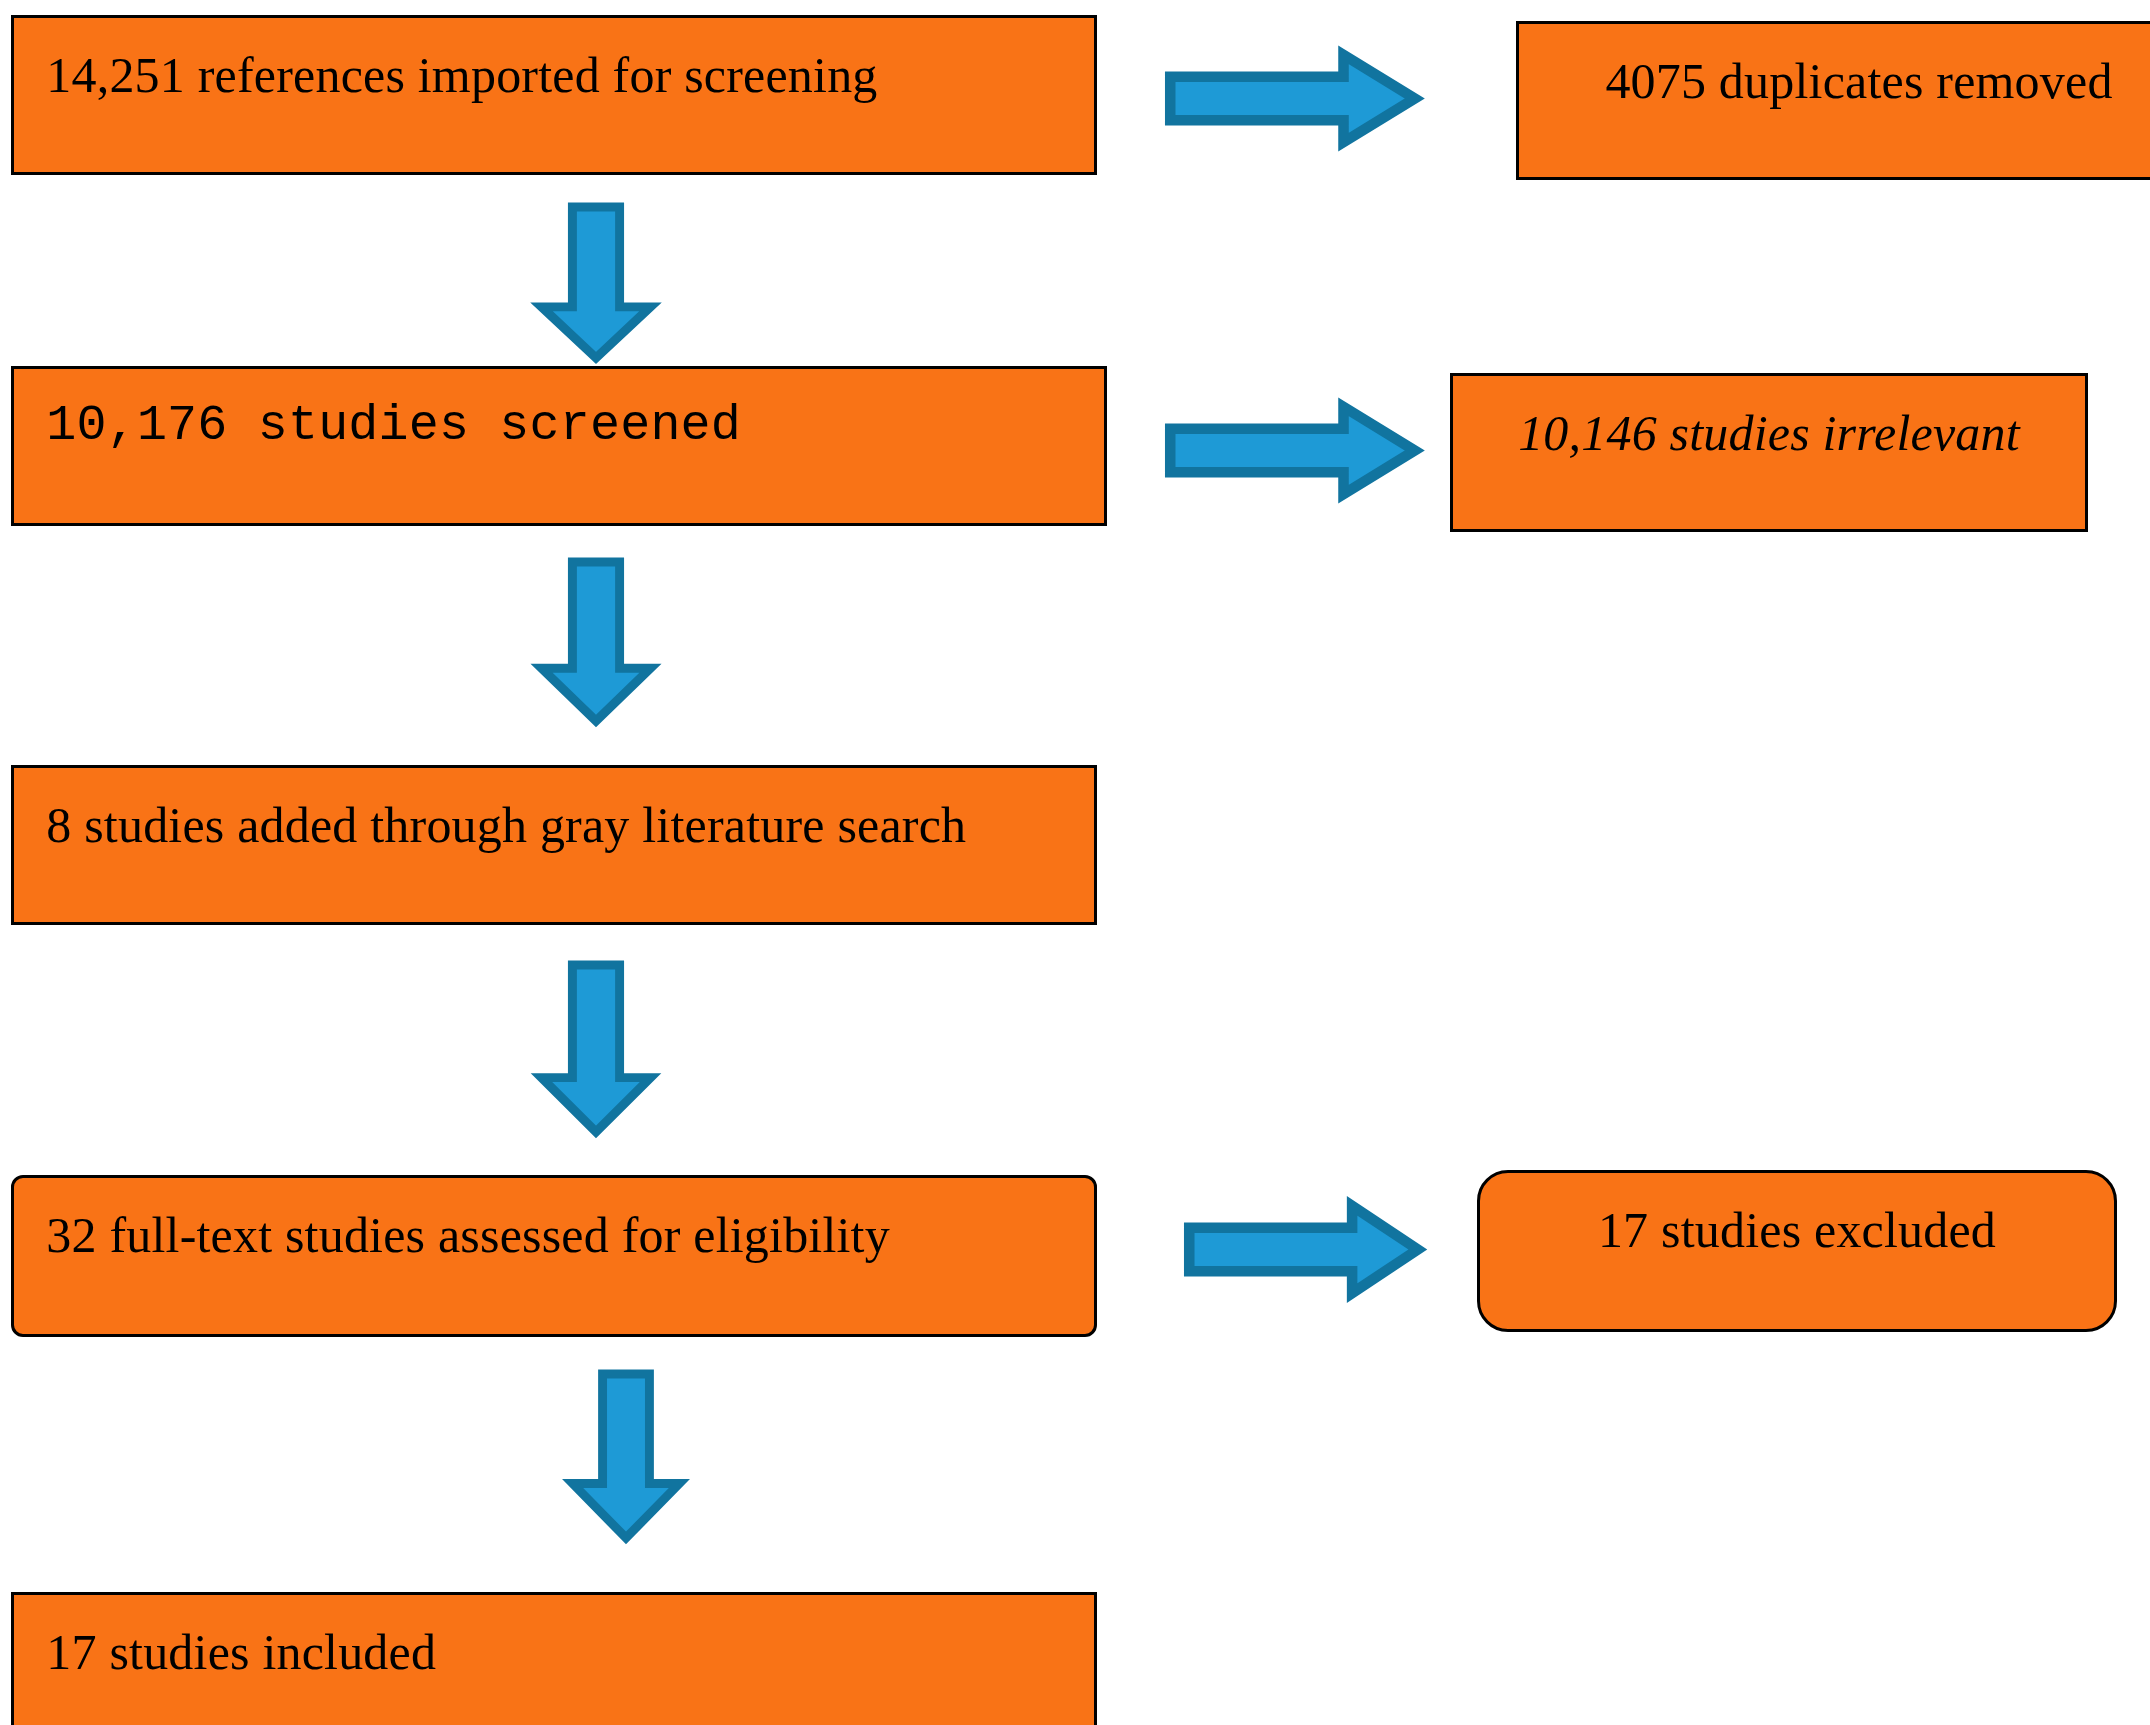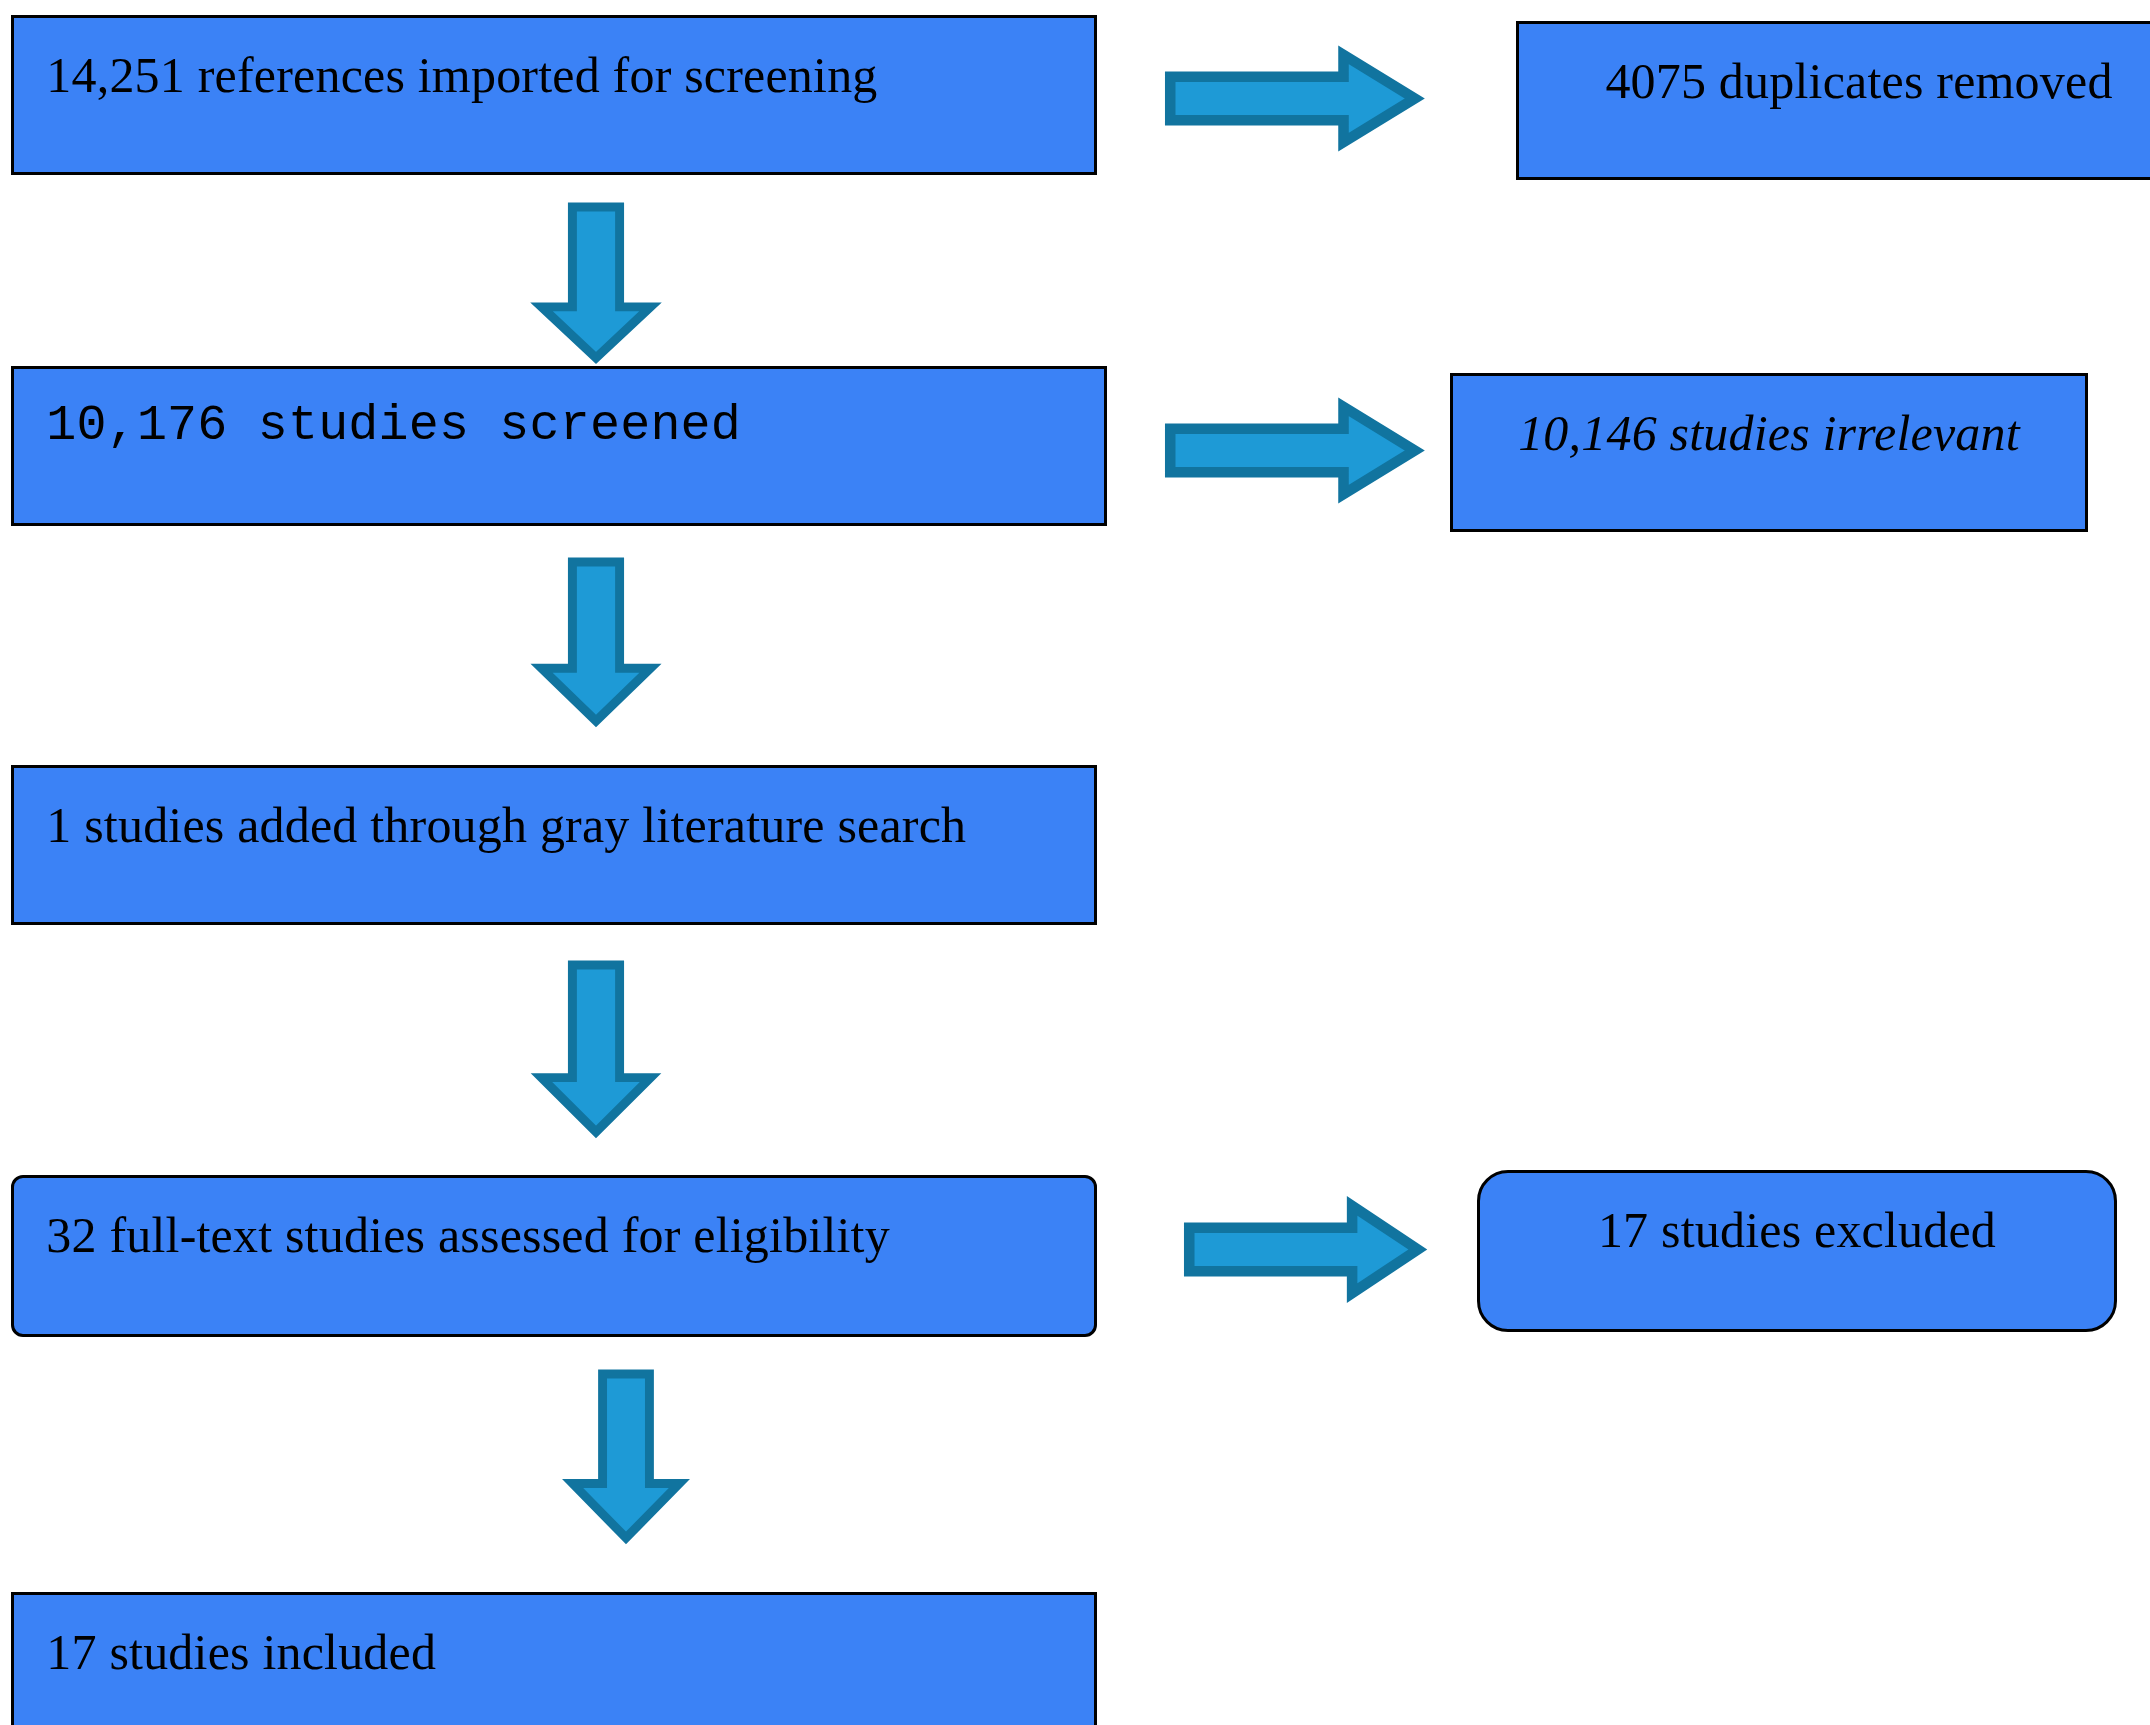--- a/index.html
+++ b/index.html
@@ -17,21 +17,21 @@
     width: 2151px;
     height: 1725px;
     background: #ffffff;
     overflow: hidden;
   }
 
   
   .flow-box {
     position: absolute;
     box-sizing: border-box;
-    background: #3b82f6;
+    background: #f97316;
     border: 3.2px solid #000000;
     display: flex;
     align-items: flex-start;
   }
   .flow-box .box-text {
     display: block;
     width: 100%;
     font-size: 50px;
     line-height: 1.12;
     letter-spacing: 0.2px;
@@ -121,21 +121,21 @@
     <span class="box-text">10,146 studies irrelevant</span>
   </div>
 
   <div class="arrow" id="arrow-down-2">
     <svg viewBox="0 0 150 206" preserveAspectRatio="none">
       <polygon points="46,5 104,5 104,136 142,136 75,201 8,136 46,136" fill="#1e9ad6" stroke="#11749f" stroke-width="11" stroke-linejoin="miter"></polygon>
     </svg>
   </div>
 
   <div class="flow-box col-left" id="box-gray">
-    <span class="box-text">1 studies added through gray literature search</span>
+    <span class="box-text">8 studies added through gray literature search</span>
   </div>
 
   <div class="arrow" id="arrow-down-3">
     <svg viewBox="0 0 150 216" preserveAspectRatio="none">
       <polygon points="46,5 104,5 104,144 142,144 75,211 8,144 46,144" fill="#1e9ad6" stroke="#11749f" stroke-width="11" stroke-linejoin="miter"></polygon>
     </svg>
   </div>
 
   <div class="flow-box col-left" id="box-fulltext">
     <span class="box-text">32 full-text studies assessed for eligibility</span>

